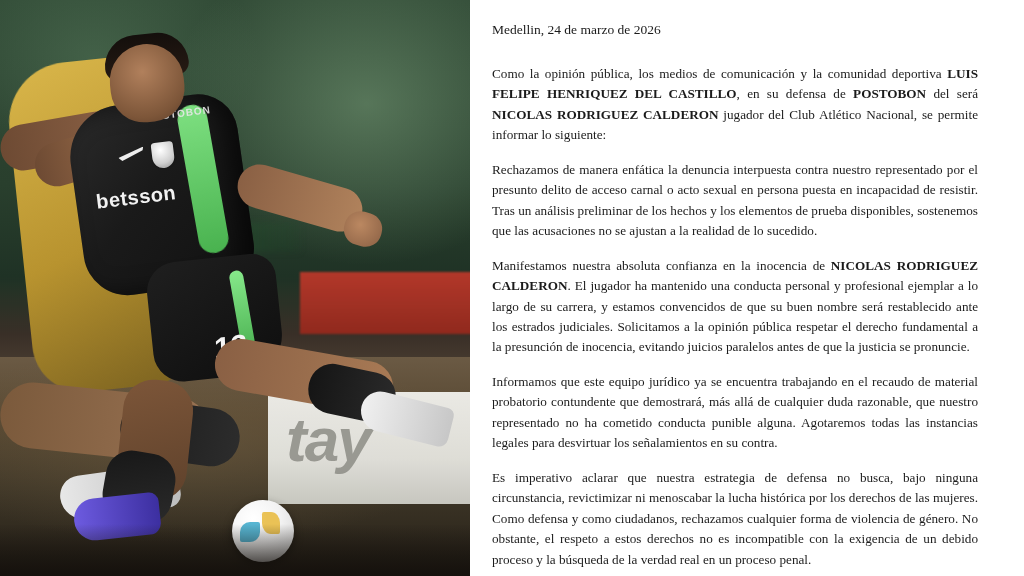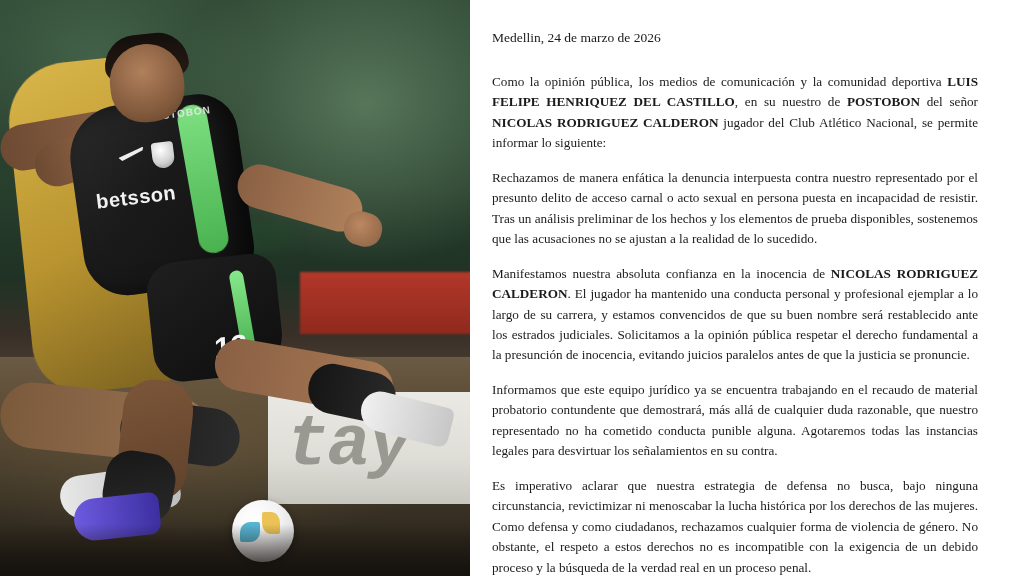--- a/index.html
+++ b/index.html
@@ -48,23 +48,23 @@
   }
   
   .ad-white {
     position: absolute; left: 268px; top: 392px; width: 205px; height: 112px;
     background: linear-gradient(180deg, #f2f2ee 0%, #e6e6e0 60%, #cfcfc8 100%);
     opacity: .95;
     filter: blur(.4px);
   }
   .ad-white-text {
     position: absolute; left: 286px; top: 404px;
-    font-family: Liberation Mono, monospace;
+    font-family: Liberation Sans, sans-serif;
     font-weight: 700; font-style: italic;
-    font-size: 72px; letter-spacing: -2px;
+    font-size: 62px; letter-spacing: -2px;
     color: #8d8d86;
     opacity: .85;
     filter: blur(.6px);
   }
   .ad-green-strip {
     position: absolute; left: 150px; top: 222px; width: 150px; height: 30px;
     background: linear-gradient(90deg, rgba(40,90,50,.7), rgba(30,70,40,.2));
     filter: blur(3px);
   }
 
@@ -252,21 +252,21 @@
   }
   .grass-blur {
     position: absolute; left: 0; top: 524px; width: 470px; height: 52px;
     background: linear-gradient(180deg, rgba(60,50,36,.0), rgba(20,16,12,.95));
   }
 
   
   .doc-pane {
     width: 554px; height: 576px;
     background: #ffffff;
-    padding: 30px 46px 0 22px;
+    padding: 22px 46px 0 22px;
     position: relative;
   }
   .doc-date {
     font-size: 13.5px;
     color: #1b1b1b;
     margin-bottom: 26px;
   }
   .doc-p {
     font-size: 13.2px;
     line-height: 1.55;
@@ -321,21 +321,21 @@
       <div class="boot-front"></div>
 
       <div class="ball"></div>
     </div>
     <div class="grass-blur"></div>
   </div>
 
   <div class="doc-pane">
     <div class="doc-date">Medellin, 24 de marzo de 2026</div>
     <div id="doc-body">
-        <div class="doc-p"><span>Como la opinión pública, los medios de comunicación y la comunidad deportiva </span><b>LUIS FELIPE HENRIQUEZ DEL CASTILLO</b><span>, en su nuestro de </span><b>POSTOBON</b><span> del señor </span><b>NICOLAS RODRIGUEZ CALDERON</b><span> jugador del Club Atlético Nacional, se permite informar lo siguiente:</span></div>
+        <div class="doc-p"><span>Como la opinión pública, los medios de comunicación y la comunidad deportiva </span><b>LUIS FELIPE HENRIQUEZ DEL CASTILLO</b><span>, en su defensa de </span><b>POSTOBON</b><span> del será </span><b>NICOLAS RODRIGUEZ CALDERON</b><span> jugador del Club Atlético Nacional, se permite informar lo siguiente:</span></div>
         <div class="doc-p"><span>Rechazamos de manera enfática la denuncia interpuesta contra nuestro representado por el presunto delito de acceso carnal o acto sexual en persona puesta en incapacidad de resistir. Tras un análisis preliminar de los hechos y los elementos de prueba disponibles, sostenemos que las acusaciones no se ajustan a la realidad de lo sucedido.</span></div>
         <div class="doc-p"><span>Manifestamos nuestra absoluta confianza en la inocencia de </span><b>NICOLAS RODRIGUEZ CALDERON</b><span>. El jugador ha mantenido una conducta personal y profesional ejemplar a lo largo de su carrera, y estamos convencidos de que su buen nombre será restablecido ante los estrados judiciales. Solicitamos a la opinión pública respetar el derecho fundamental a la presunción de inocencia, evitando juicios paralelos antes de que la justicia se pronuncie.</span></div>
         <div class="doc-p"><span>Informamos que este equipo jurídico ya se encuentra trabajando en el recaudo de material probatorio contundente que demostrará, más allá de cualquier duda razonable, que nuestro representado no ha cometido conducta punible alguna. Agotaremos todas las instancias legales para desvirtuar los señalamientos en su contra.</span></div>
         <div class="doc-p"><span>Es imperativo aclarar que nuestra estrategia de defensa no busca, bajo ninguna circunstancia, revictimizar ni menoscabar la lucha histórica por los derechos de las mujeres. Como defensa y como ciudadanos, rechazamos cualquier forma de violencia de género. No obstante, el respeto a estos derechos no es incompatible con la exigencia de un debido proceso y la búsqueda de la verdad real en un proceso penal.</span></div>
       </div>
 
   </div>
 
 </div>
 

